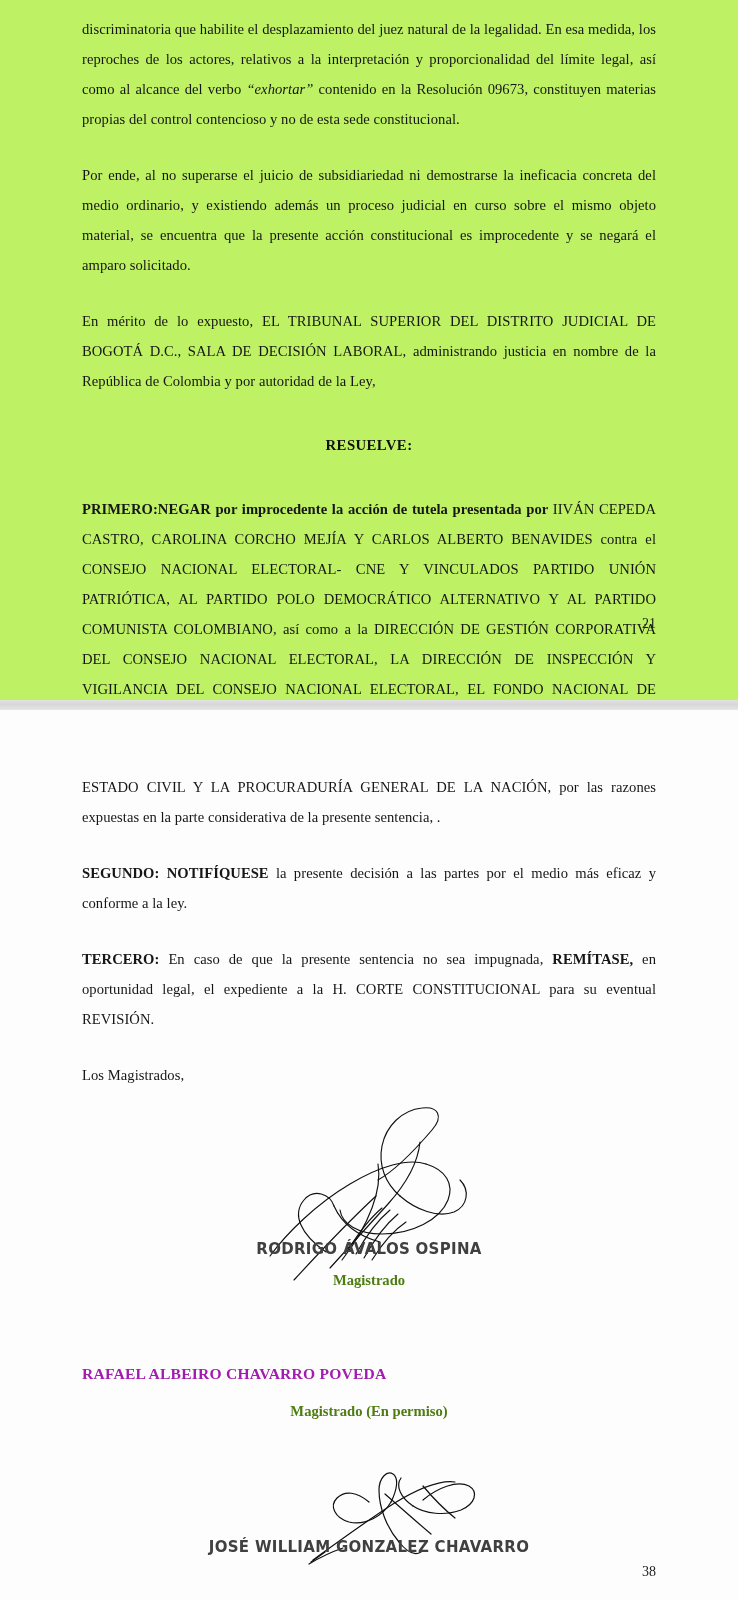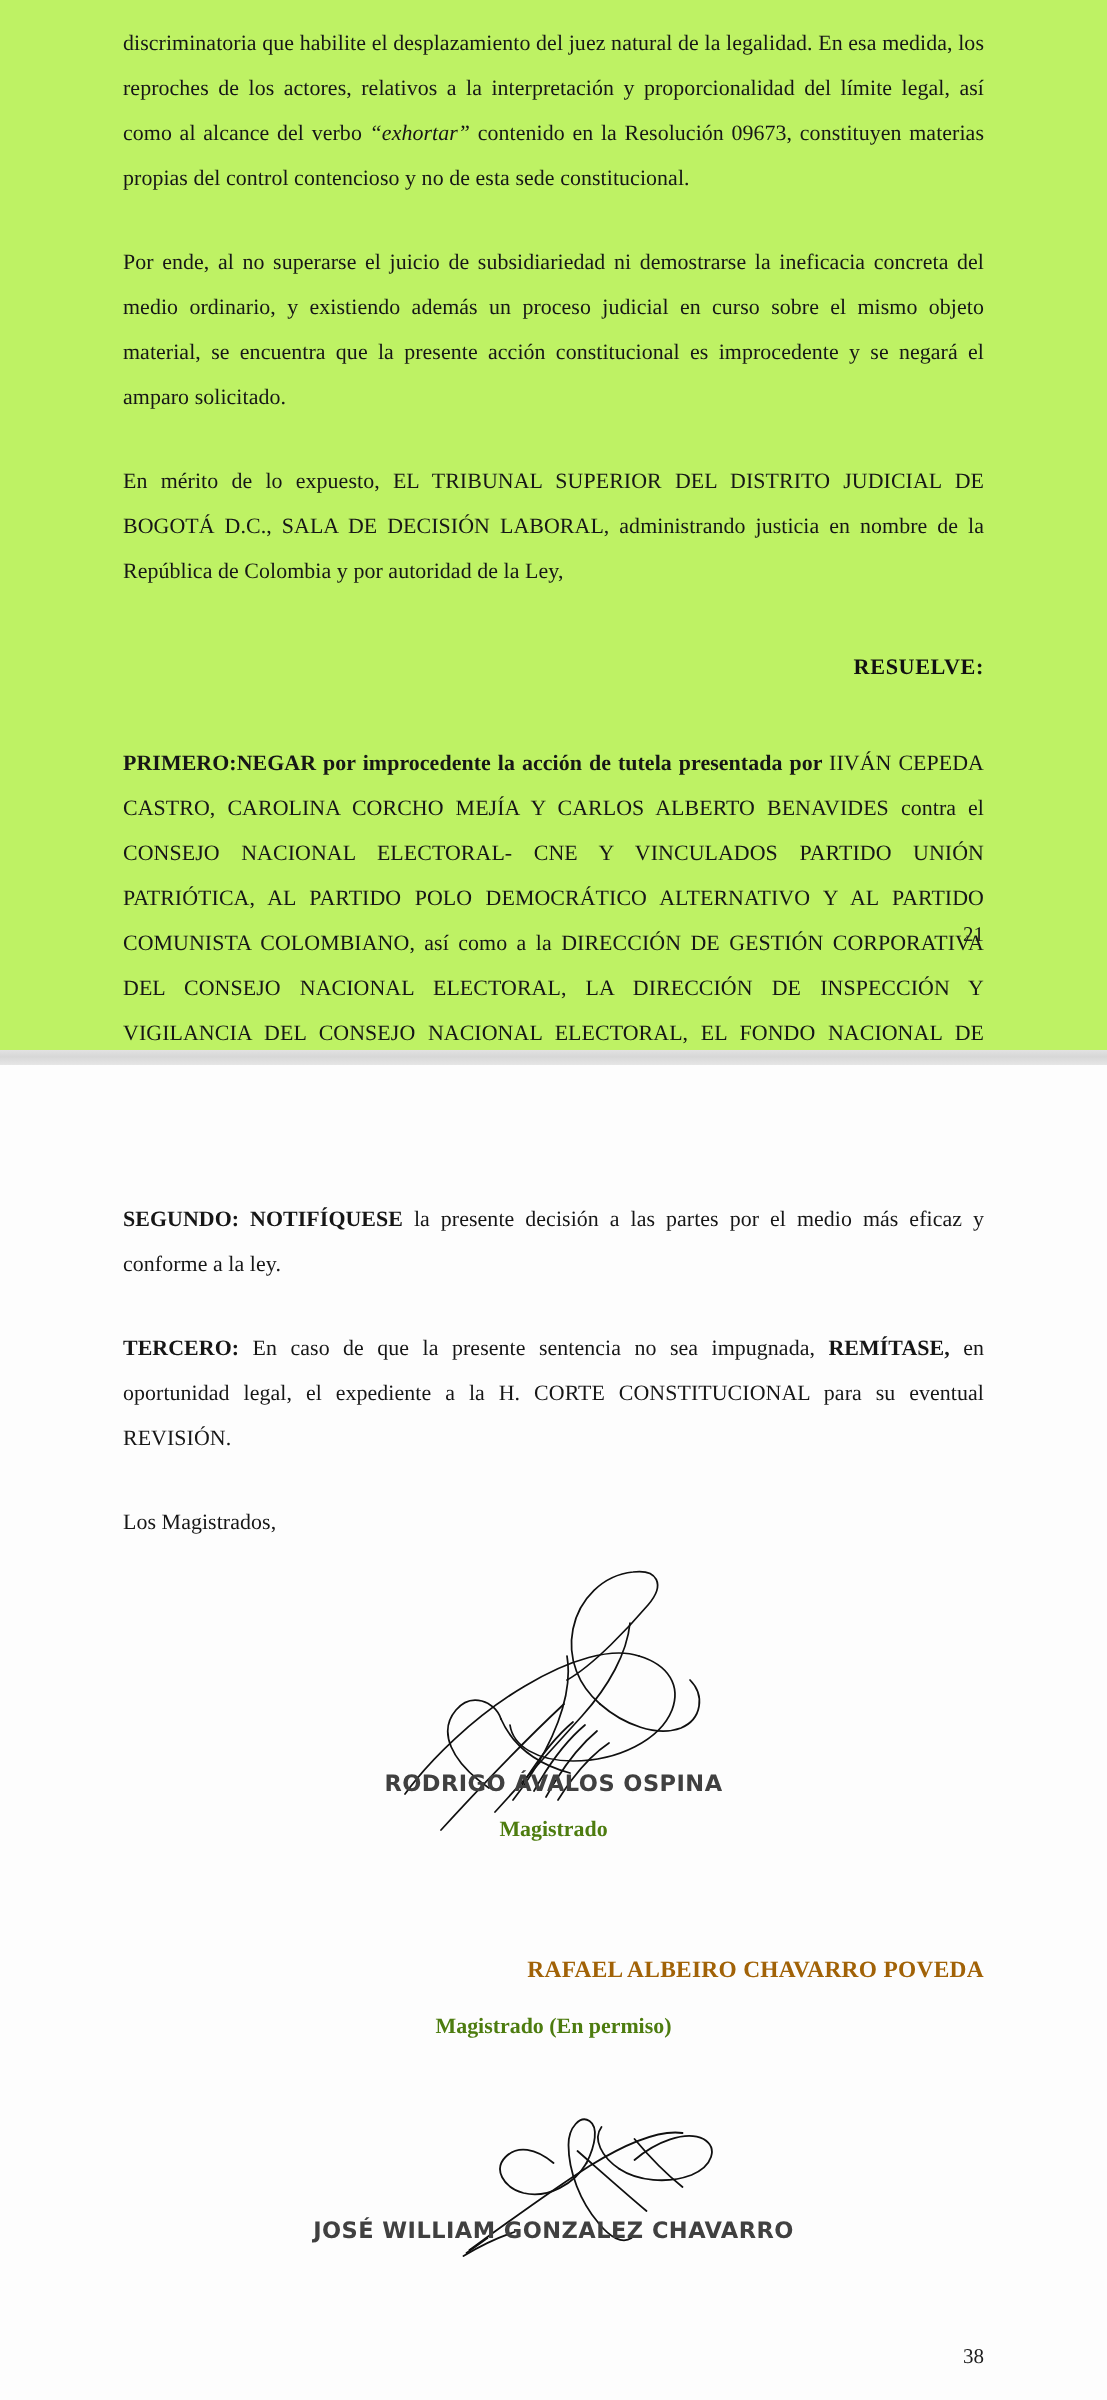--- a/index.html
+++ b/index.html
@@ -51,21 +51,21 @@
   .spacer-md { height: 26px; }
   .spacer-lg { height: 34px; }
   .spacer-xl { height: 46px; }
   b, .bold { font-weight: bold; }
   i, .ital { font-style: italic; }
   .resuelve {
     margin: 0;
     font-size: 14.8px;
     line-height: 30px;
     font-weight: bold;
-    text-align: right;
+    text-align: center;
     color: #111;
     letter-spacing: 0.4px;
   }
   .page-number {
     position: absolute;
     right: 82px;
     font-size: 14px;
     color: #1c1c1c;
     text-align: right;
   }
@@ -79,22 +79,22 @@
     text-align: center;
     color: #404040;
     position: relative;
     z-index: 3;
   }
   .sig-name-serif {
     font-family: "Liberation Serif", serif;
     font-weight: bold;
     font-size: 15.6px;
     letter-spacing: 0.2px;
-    text-align: right;
-    color: #a16207;
+    text-align: left;
+    color: #a21caf;
   }
   .role {
     font-family: "Liberation Serif", serif;
     font-weight: bold;
     font-size: 14.6px;
     text-align: center;
     color: #4d7c0f;
   }
   .sigblock {
     position: relative;
@@ -151,20 +151,23 @@
     </p>
 
     <div class="page-number pn-one">21</div>
   </div>
 
   <div class="page-gap"></div>
 
   <div class="page page-two">
     <div style="height:62px"></div>
 
+    <p class="body-text">
+      <span>ESTADO CIVIL Y LA PROCURADURÍA GENERAL DE LA NACIÓN, por las razones expuestas en la parte considerativa de la presente sentencia, .</span>
+    </p>
 
     <div class="spacer-md"></div>
 
     <p class="body-text">
       <span class="bold">SEGUNDO: NOTIFÍQUESE</span><span> la presente decisión a las partes por el medio más eficaz y conforme a la ley.</span>
     </p>
 
     <div class="spacer-md"></div>
 
     <p class="body-text">

